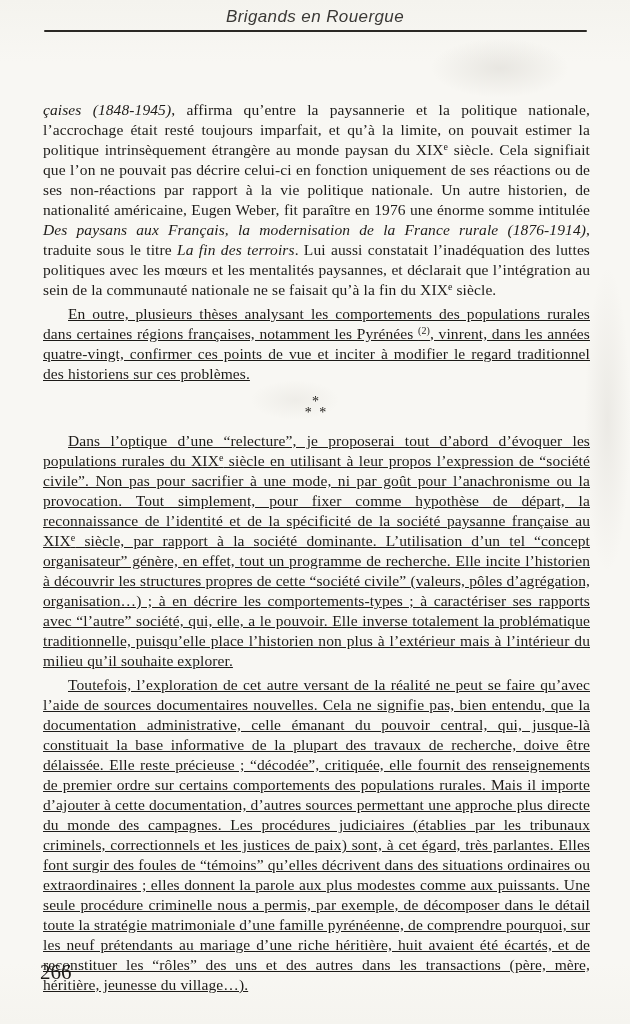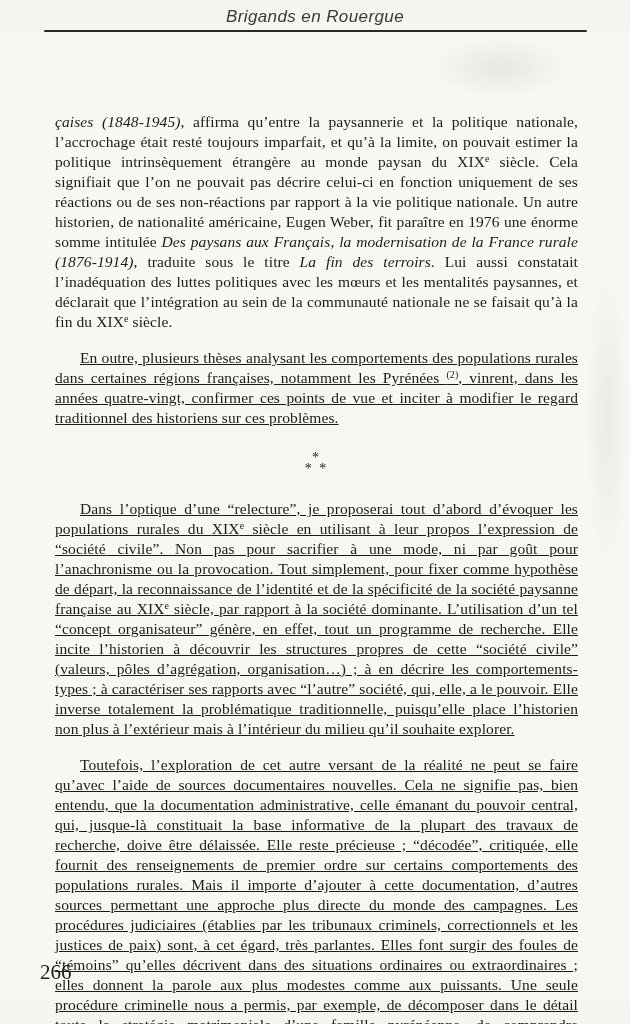--- a/index.html
+++ b/index.html
@@ -59,21 +59,21 @@
     position: absolute;
     top: 96px;
     left: 39px;
     width: 555px;
     text-align: justify;
     font-size: 15.5px;
     line-height: 20px;
     letter-spacing: 0.1px;
   }
   p.para {
-    margin: 16px;
+    margin: 4px;
     padding: 0;
   }
   p.para.indent {
     text-indent: 25px;
     text-decoration: underline;
   }
   .it {
     font-style: italic;
   }
   sup {

